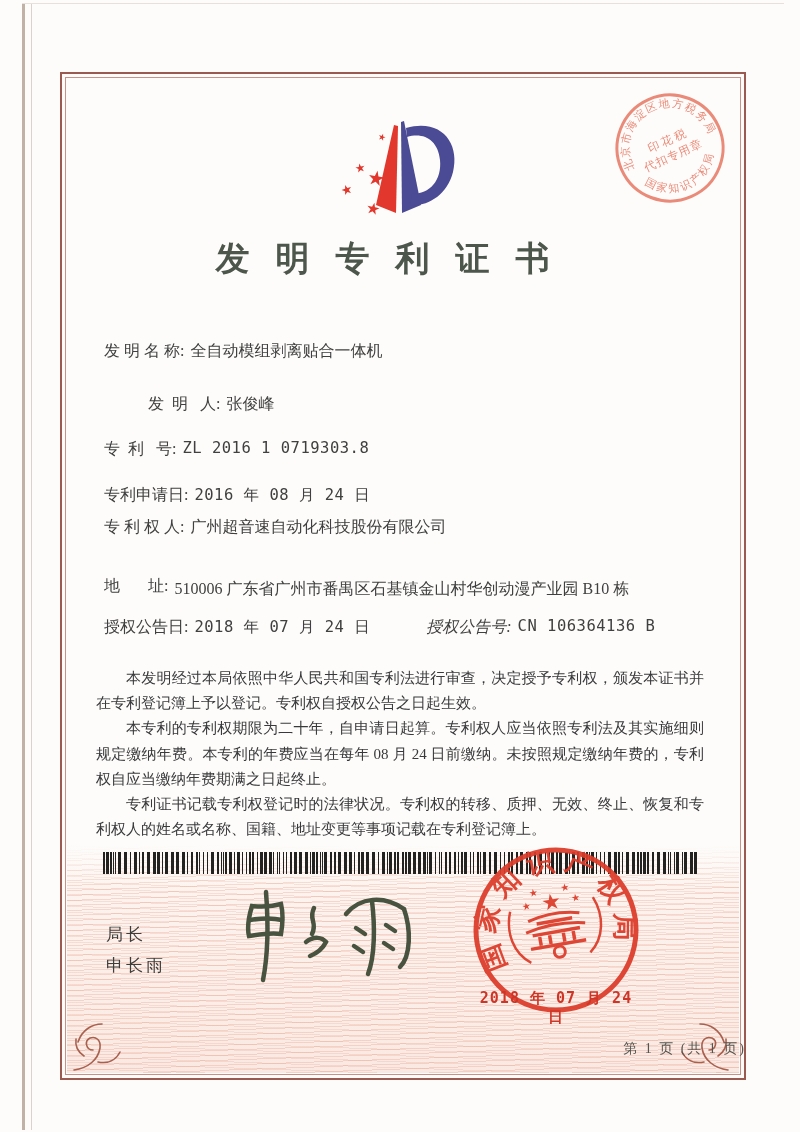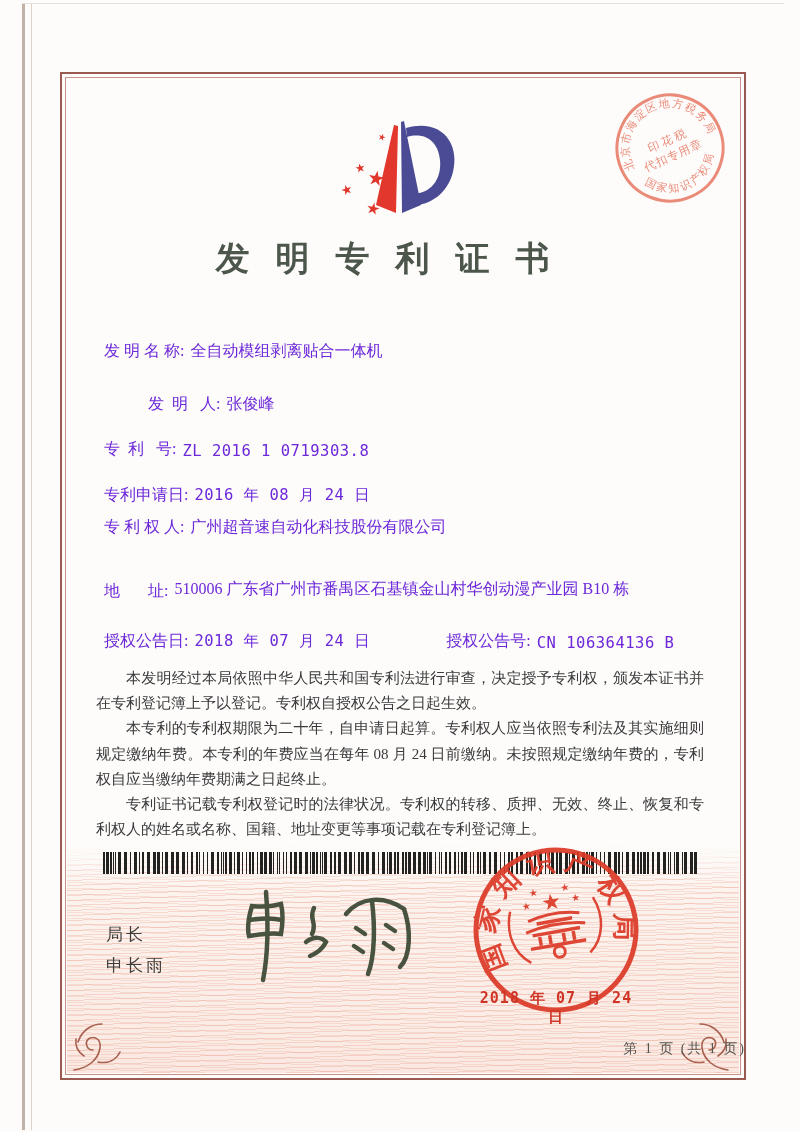--- a/index.html
+++ b/index.html
@@ -30,29 +30,29 @@
   .logo { position: absolute; left: 332px; top: 110px; }
 
   .title {
     position: absolute; left: 0; top: 236px; width: 765px; text-align: center;
     font-size: 34px; font-weight: 600; color: #4d564b;
     letter-spacing: 26px; text-indent: 26px;
   }
 
   .stamp { position: absolute; left: 606px; top: 84px; transform: rotate(-24deg); opacity: .92; }
 
-  .field-row { position: absolute; left: 104px; display: flex; font-size: 16px; color: #6d28d9; align-items: flex-end; }
+  .field-row { position: absolute; left: 104px; display: flex; font-size: 16px; color: #404040; }
   .field-label { white-space: pre; flex: none; }
   .field-value { margin-left: 2px; }
   .mono { font-family: "DejaVu Sans Mono", monospace; font-size: 15.5px; letter-spacing: .5px; }
   .addr { width: 472px; line-height: 1.62; }
-  .pair-gap { margin-left: 76px; }
+  .pair-gap { margin-left: 56px; font-style: italic; }
 
   .r1 { top: 341px; } .r2 { top: 394px; margin-left: 44px; } .r3 { top: 439px; }
-  .r4 { top: 485px; } .r5 { top: 517px; } .r6 { top: 576px; } .r7 { top: 631px; }
+  .r4 { top: 485px; } .r5 { top: 517px; } .r6 { top: 576px; } .r7 { top: 617px; }
 
   .para-block {
     position: absolute; left: 96px; top: 666px; width: 608px;
     font-size: 15px; line-height: 1.68; color: #39393b; text-align: justify;
   }
   .para-block p { text-indent: 2em; }
 
   .wave-band {
     position: absolute; left: 67px; top: 845px; width: 672px; height: 228px;
     background:

